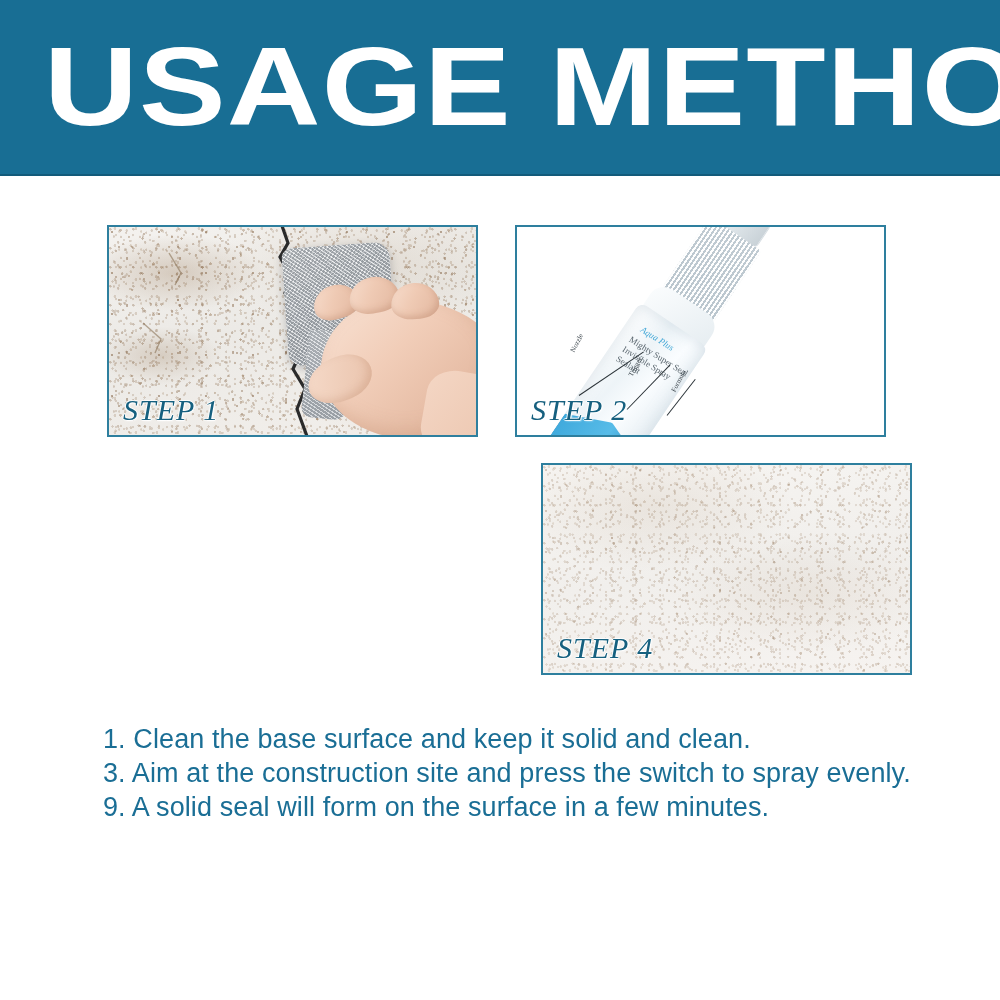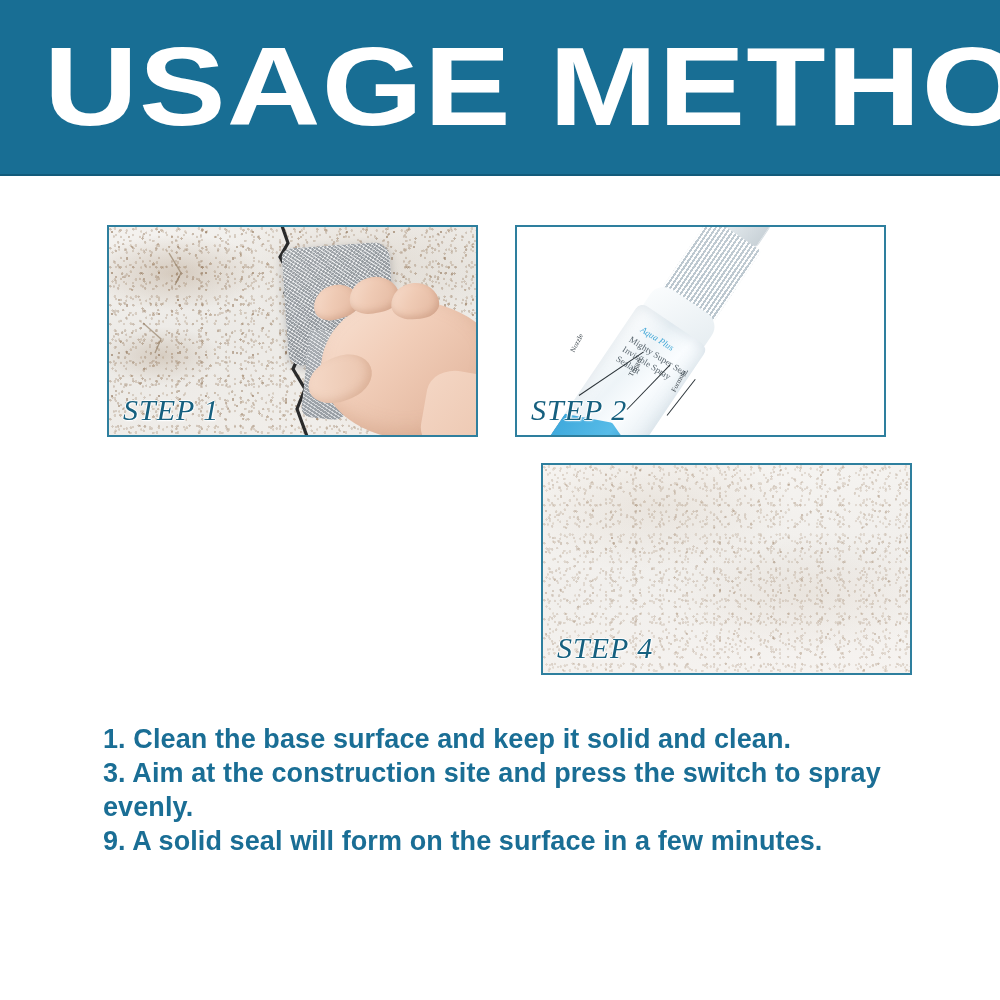--- a/index.html
+++ b/index.html
@@ -343,21 +343,20 @@
   .instructions {
     position: absolute;
     left: 103px;
     top: 722px;
     width: 830px;
     color: #1A6E95;
     font-family: "Liberation Sans", sans-serif;
     font-size: 27px;
     line-height: 34px;
     letter-spacing: .1px;
-    font-weight: bold;
   }
   .instructions .line {
     white-space: normal;
   }
 </style>
 </head>
 <body>
 
 <div id="page">
 

